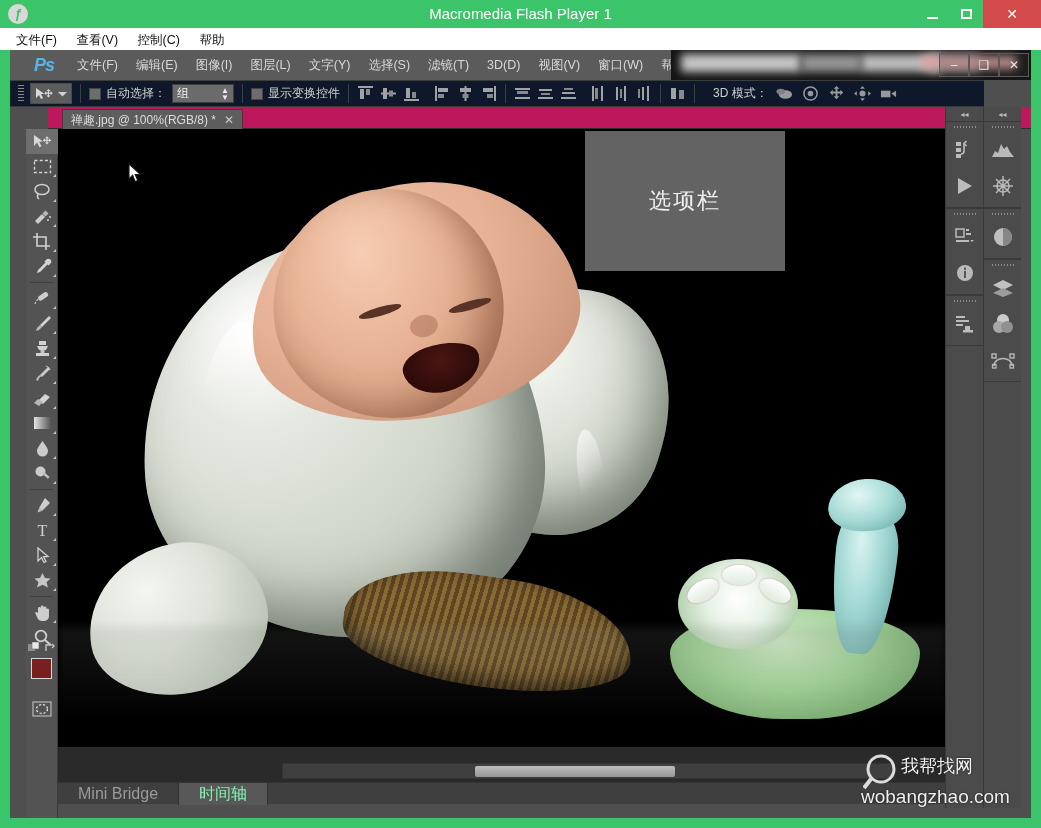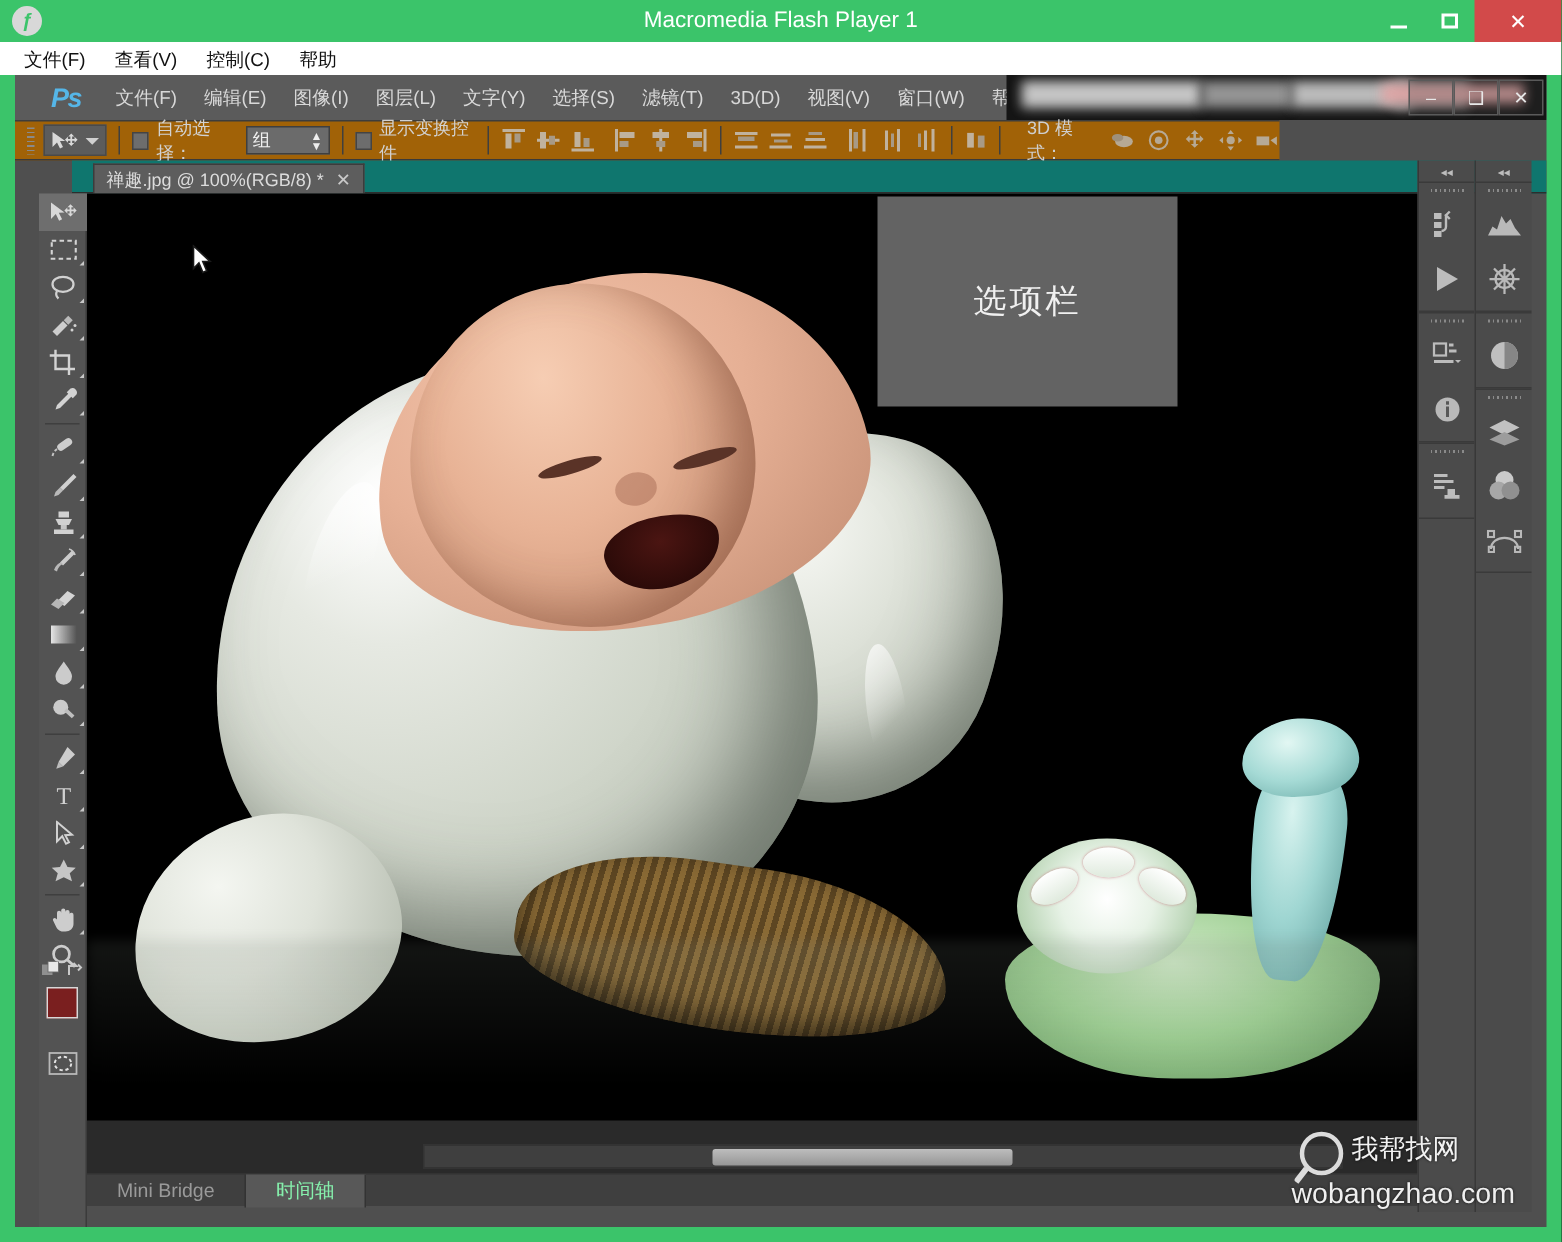--- a/index.html
+++ b/index.html
@@ -74,22 +74,22 @@
     position:absolute; right:2px; top:3px; height:24px; display:flex; z-index:4;
   }
   .ps-win-ctrls div {
     width:30px; height:24px; border:1px solid #5a5a5a; color:#e8e8e8;
     font-size:12px; display:flex; align-items:center; justify-content:center;
     background:rgba(60,60,60,.25);
   }
 
   
   .options-bar {
-    position:absolute; left:0; top:30px; width:843px; height:27px;
-    background:#a16207; border-top:1px solid #3d3d3d; border-bottom:1px solid #3a3a3a;
+    position:absolute; left:0; top:30px; width:974px; height:27px;
+    background:#0f172a; border-top:1px solid #3d3d3d; border-bottom:1px solid #3a3a3a;
     display:flex; align-items:center; color:#d2d2d2; font-size:12px;
   }
   .grip { width:6px; height:18px; margin:0 6px 0 8px;
     background-image: repeating-linear-gradient(to bottom,#8a8a8a 0 1px,transparent 1px 3px);
   }
   .opt-sep { width:1px; height:19px; background:#3f3f3f; margin:0 8px; }
   .opt-tool {
     display:flex; align-items:center; gap:5px; padding:2px 4px; background:#5c5c5c;
     border:1px solid #4a4a4a; height:21px;
   }
@@ -102,21 +102,21 @@
   }
   .opt-select .arrows { font-size:8px; line-height:7px; color:#eee; }
   .align-grp { display:flex; align-items:center; gap:6px; }
   .al-ico { width:17px; height:17px; opacity:.78; }
   .mode3d { margin-left:10px; color:#cfcfcf; font-size:12px; }
   .m3-ico { width:19px; height:17px; opacity:.78; margin-left:7px;}
 
   
   .tabbar {
     position:absolute; left:38px; top:57px; width:983px; height:22px;
-    background:#0f766e; border-bottom:1px solid #2d2d2d;
+    background:#be185d; border-bottom:1px solid #2d2d2d;
   }
   .doc-tab {
     position:absolute; left:14px; top:2px; height:20px; padding:0 8px;
     background:#5d5d5d; border:1px solid #3c3c3c; border-bottom:none;
     color:#dcdcdc; font-size:12px; line-height:20px; display:flex; align-items:center; gap:8px;
   }
   .doc-tab .x { color:#c9c9c9; font-size:12px; }
 
   
   .toolbar {
@@ -272,21 +272,21 @@
   .status-icon { width:22px; display:flex; align-items:center; justify-content:center;}
   .status-doc { flex:1; text-align:center; }
   .status-arrows { width:34px; display:flex; align-items:center; gap:4px; color:#cfcfcf; font-size:9px;}
 
   
   .bottom-tabs {
     position:absolute; left:48px; bottom:10px; width:906px; height:22px;
     background:#3f3f3f; border-top:1px solid #333;
   }
   .btab {
-    float:left; height:22px; padding:0 20px; line-height:22px; font-size:13px;
+    float:left; height:22px; padding:0 20px; line-height:22px; font-size:16px;
     color:#9a9a9a; border-right:1px solid #333;
   }
   .btab.active { background:#585858; color:#86efac; }
 
   
   .rail {
     position:absolute; top:57px; width:38px; bottom:10px;
     background:#4b4b4b; border-left:1px solid #383838;
   }
   .rail-a { right:48px; }

